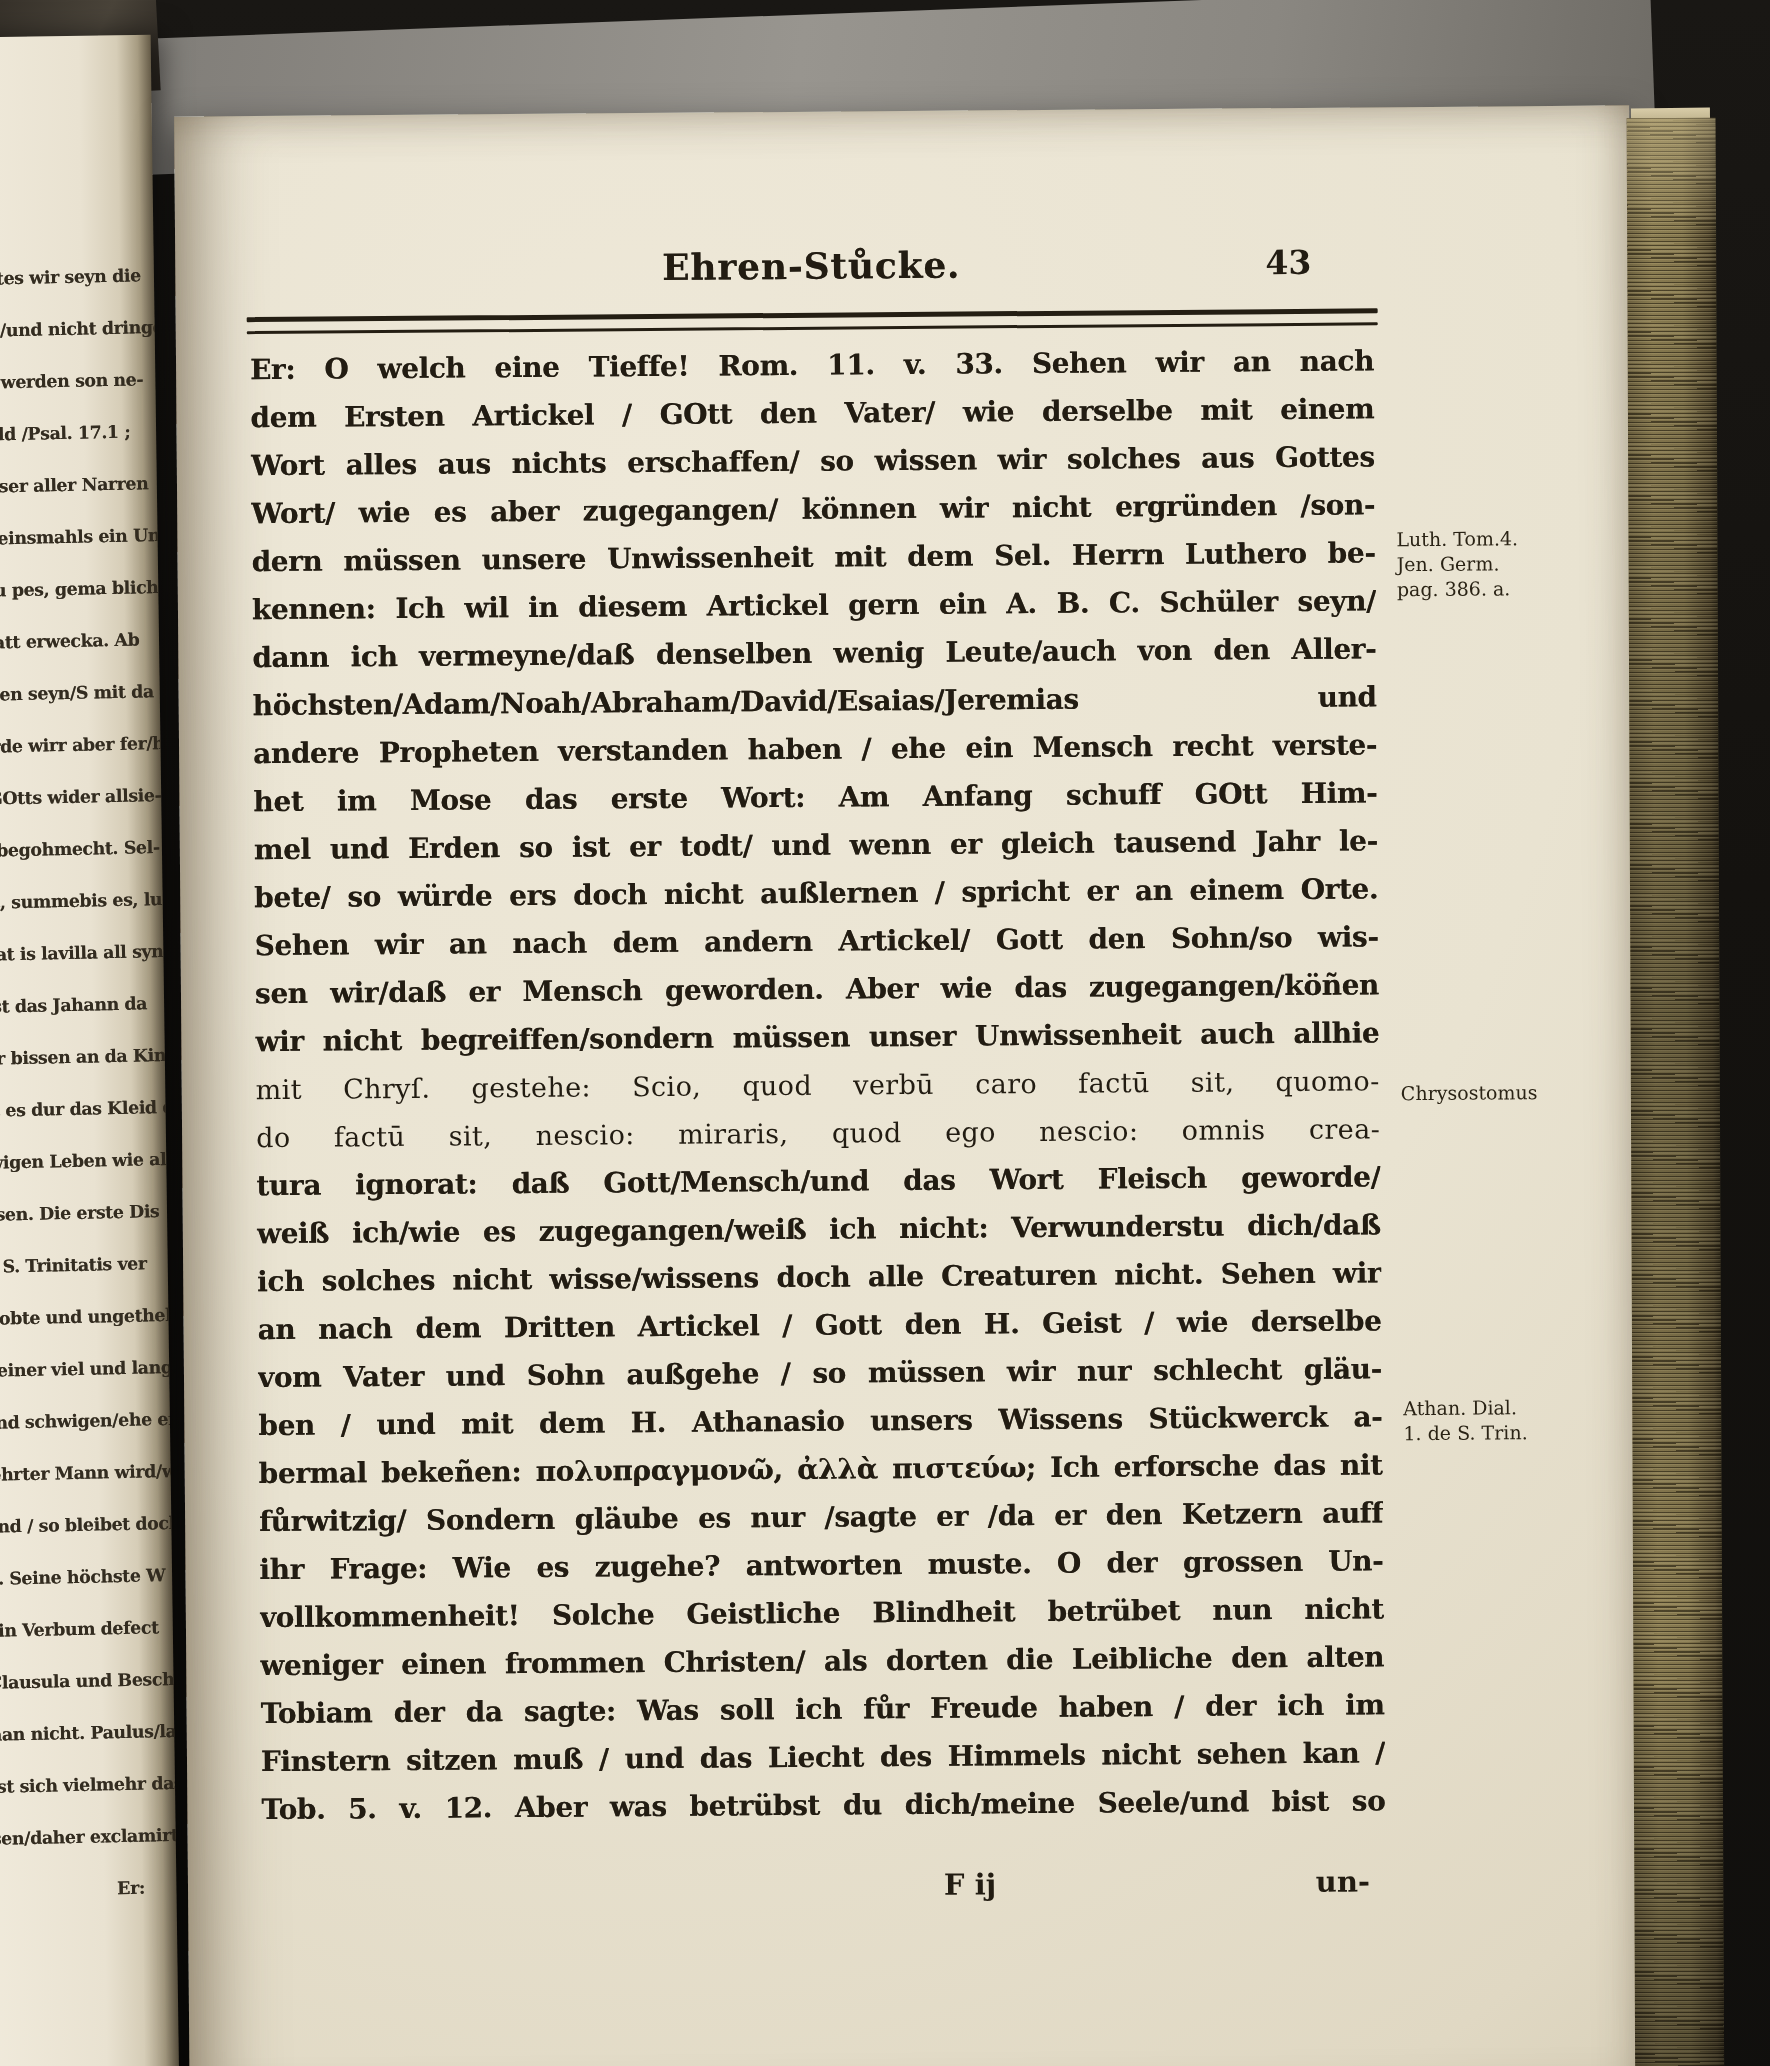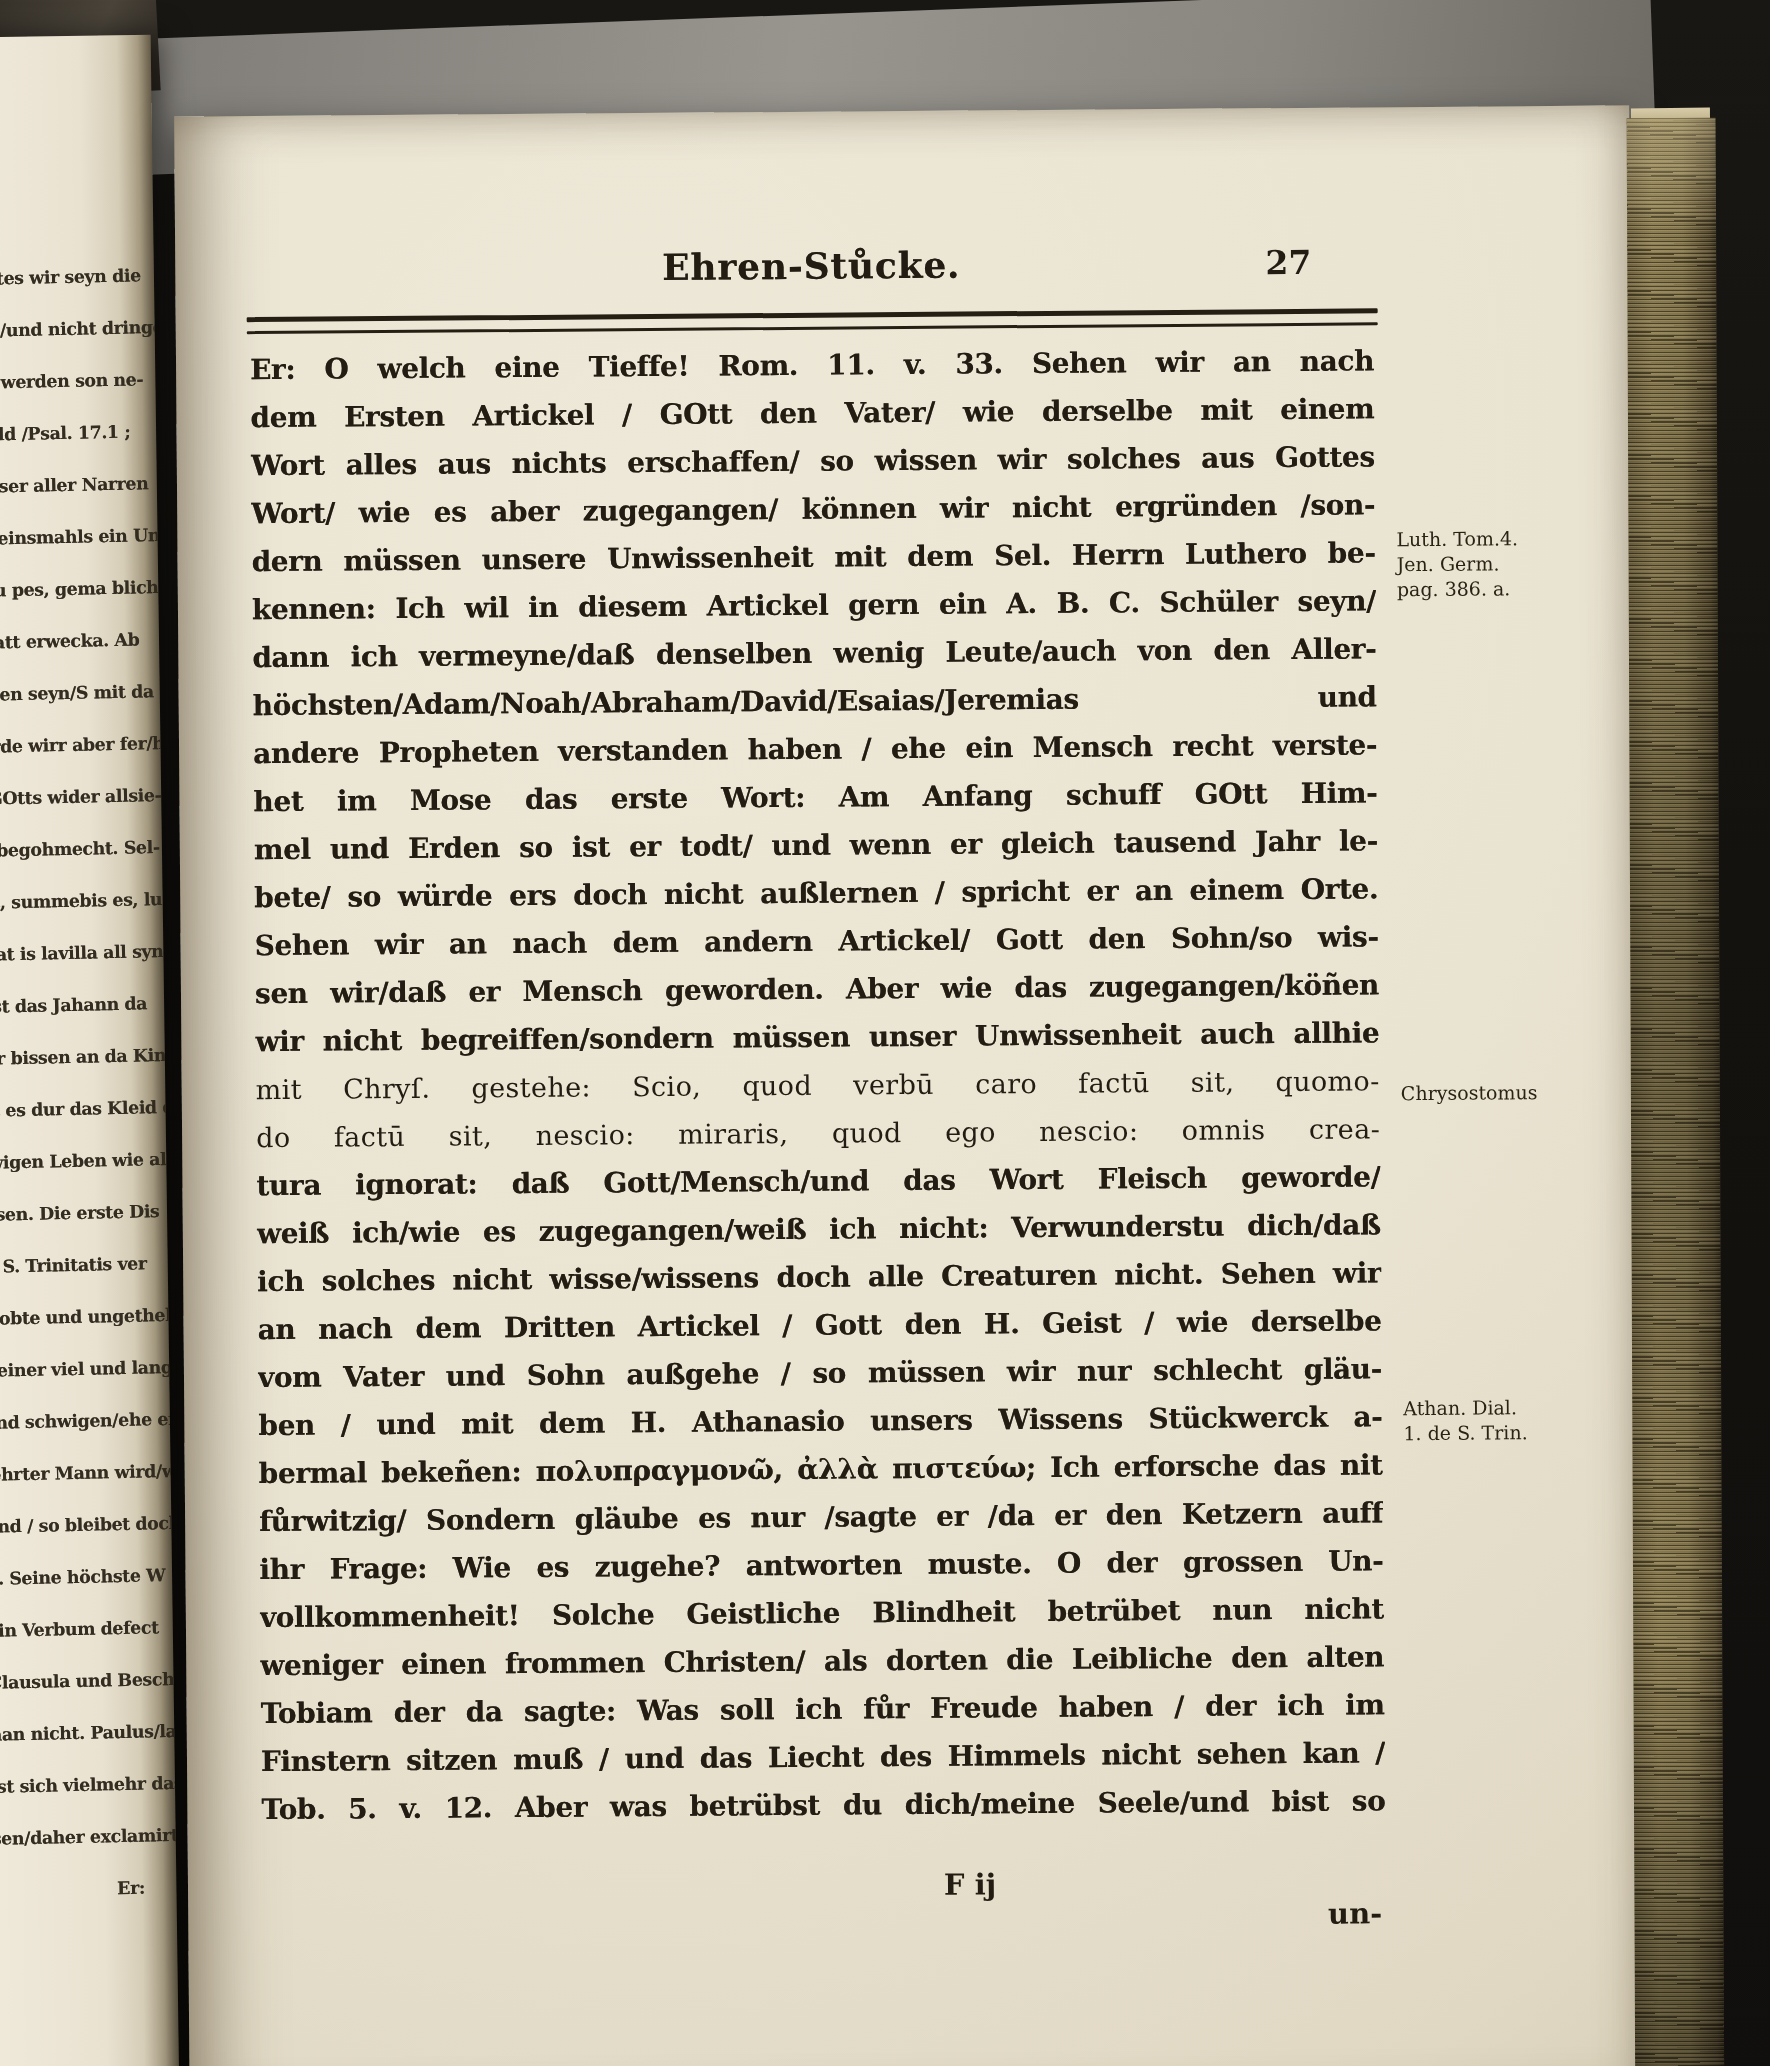--- a/index.html
+++ b/index.html
@@ -85,21 +85,21 @@
   }
   .margin-note .noteline{white-space:nowrap;}
   .note-0{top:420px;}
   .note-1{top:974px;}
   .note-2{top:1289px;}
   .footer-row{
     position:absolute;left:74px;top:1757px;width:1124px;height:45px;
     font-size:29px;font-weight:bold;
   }
   .signature{position:absolute;left:682px;}
-  .catchword{position:absolute;right:4px;margin-top:32px;}
+  .catchword{position:absolute;right:16px;}
   
   .foredge{
     position:absolute;left:1631px;top:118px;width:89px;height:2003px;
     transform:rotate(-0.25deg);
     background:linear-gradient(90deg,#6e6240 0%,#8b7d52 28%,#83764d 62%,#564b31 92%,#3a3321 100%);
     overflow:hidden;
   }
   .foredge::before{
     content:"";position:absolute;inset:0;
     background:repeating-linear-gradient(180deg,
@@ -158,21 +158,21 @@
         <div class="fragment">nan nicht. Paulus/la</div>
         <div class="fragment">ist sich vielmehr dassen</div>
         <div class="fragment">sen/daher exclamirt</div>
         <div class="fragment">Er:</div>
       </div>
   </div>
 
   <div class="page">
     <div class="header-row">
       <div class="running-title">Ehren-Stůcke.</div>
-      <div class="page-number">27</div>
+      <div class="page-number">43</div>
     </div>
     <div class="rule top"></div>
     <div class="rule bottom"></div>
 
     <div class="body-text">
         <div class="bodyline">Er: O welch eine Tieffe! Rom. 11. v. 33. Sehen wir an nach</div>
         <div class="bodyline">dem Ersten Artickel / GOtt den Vater/ wie derselbe mit einem</div>
         <div class="bodyline">Wort alles aus nichts erschaffen/ so wissen wir solches aus Gottes</div>
         <div class="bodyline">Wort/ wie es aber zugegangen/ können wir nicht ergründen /son-</div>
         <div class="bodyline">dern müssen unsere Unwissenheit mit dem Sel. Herrn Luthero be-</div>

